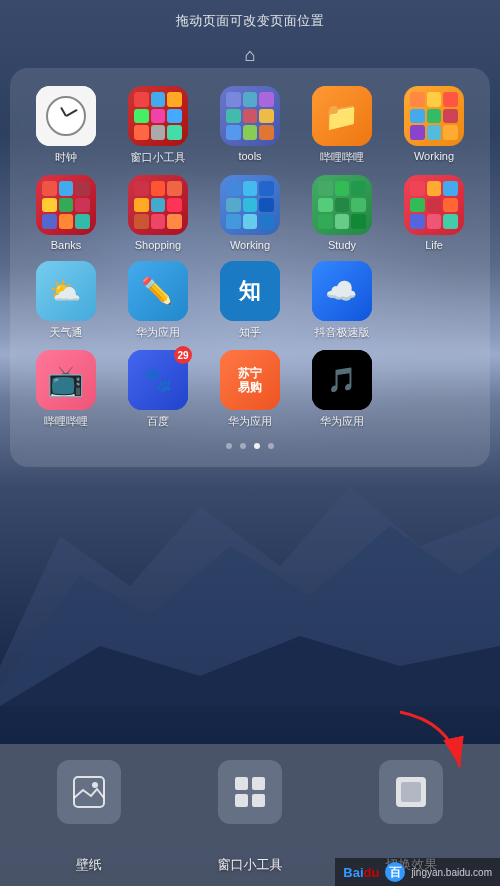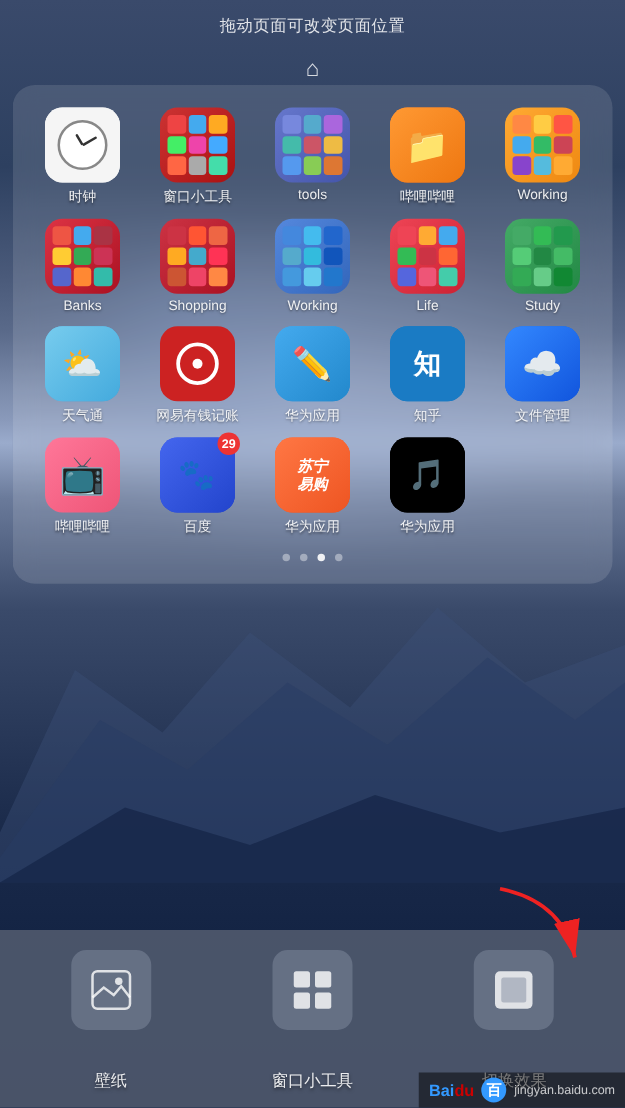--- a/index.html
+++ b/index.html
@@ -186,21 +186,20 @@
     }
 
     
     .icon-baidu {
       background: linear-gradient(135deg, #3355ee 0%, #1133cc 100%);
     }
 
     
     .icon-suning {
       background: linear-gradient(135deg, #ff6633 0%, #ee4411 100%);
-      font-style: italic;
     }
 
     
     .icon-douyin {
       background: #000000;
     }
 
     
     .folder-icon {
       width: 100%;
@@ -557,75 +556,65 @@
           <div class="folder-mini" style="background:#1155bb;"></div>
           <div class="folder-mini" style="background:#4499dd;"></div>
           <div class="folder-mini" style="background:#66ccee;"></div>
           <div class="folder-mini" style="background:#2277cc;"></div>
         </div>
       </div>
       <span class="app-label">Working</span>
     </div>
 
     <div class="app-item">
+      <div class="app-icon icon-study">
+        <div class="folder-icon">
+          <div class="folder-mini" style="background:#44aa66;"></div>
+          <div class="folder-mini" style="background:#33bb55;"></div>
+          <div class="folder-mini" style="background:#22994d;"></div>
+          <div class="folder-mini" style="background:#55cc77;"></div>
+          <div class="folder-mini" style="background:#228844;"></div>
+          <div class="folder-mini" style="background:#44bb66;"></div>
+          <div class="folder-mini" style="background:#33aa55;"></div>
+          <div class="folder-mini" style="background:#66cc88;"></div>
+          <div class="folder-mini" style="background:#118833;"></div>
+        </div>
+      </div>
+      <span class="app-label">Study</span>
+    </div>
+
+    <div class="app-item">
       <div class="app-icon icon-life">
         <div class="folder-icon">
           <div class="folder-mini" style="background:#ee4455;"></div>
           <div class="folder-mini" style="background:#ffaa33;"></div>
           <div class="folder-mini" style="background:#44aaee;"></div>
           <div class="folder-mini" style="background:#33bb55;"></div>
           <div class="folder-mini" style="background:#cc3344;"></div>
           <div class="folder-mini" style="background:#ff6633;"></div>
           <div class="folder-mini" style="background:#5566dd;"></div>
           <div class="folder-mini" style="background:#ee5577;"></div>
           <div class="folder-mini" style="background:#44ccaa;"></div>
         </div>
       </div>
       <span class="app-label">Life</span>
     </div>
-
-    <div class="app-item">
-      <div class="app-icon icon-study">
-        <div class="folder-icon">
-          <div class="folder-mini" style="background:#44aa66;"></div>
-          <div class="folder-mini" style="background:#33bb55;"></div>
-          <div class="folder-mini" style="background:#22994d;"></div>
-          <div class="folder-mini" style="background:#55cc77;"></div>
-          <div class="folder-mini" style="background:#228844;"></div>
-          <div class="folder-mini" style="background:#44bb66;"></div>
-          <div class="folder-mini" style="background:#33aa55;"></div>
-          <div class="folder-mini" style="background:#66cc88;"></div>
-          <div class="folder-mini" style="background:#118833;"></div>
-        </div>
-      </div>
-      <span class="app-label">Study</span>
-    </div>
   </div>
 
   <div class="app-grid" style="margin-top:10px;">
 
     <div class="app-item">
       <div class="app-icon icon-weather">
         <div style="width:100%;height:100%;background:linear-gradient(135deg,#77ccee,#44aadd);border-radius:14px;display:flex;align-items:center;justify-content:center;">
           <span style="font-size:26px;">⛅</span>
         </div>
       </div>
       <span class="app-label">天气通</span>
     </div>
 
-    <div class="app-item">
-      <div class="app-icon">
-        <div class="netease-icon">
-          <div class="netease-circle">
-            <div class="netease-dot"></div>
-          </div>
-        </div>
-      </div>
-      <span class="app-label">网易有钱记账</span>
-    </div>
 
     <div class="app-item">
       <div class="app-icon icon-youdao">
         <div style="width:100%;height:100%;background:linear-gradient(135deg,#44aaee,#2288cc);border-radius:14px;display:flex;align-items:center;justify-content:center;">
           <span style="font-size:26px; color:white;">✏️</span>
         </div>
       </div>
       <span class="app-label">华为应用</span>
     </div>
 
@@ -637,21 +626,21 @@
       </div>
       <span class="app-label">知乎</span>
     </div>
 
     <div class="app-item">
       <div class="app-icon icon-baidunetdisk">
         <div style="width:100%;height:100%;background:linear-gradient(135deg,#3388ff,#1155dd);border-radius:14px;display:flex;align-items:center;justify-content:center;">
           <span style="font-size:26px;">☁️</span>
         </div>
       </div>
-      <span class="app-label">文件管理</span>
+      <span class="app-label">抖音极速版</span>
     </div>
   </div>
 
   <div class="app-grid" style="margin-top:10px;">
 
     <div class="app-item">
       <div class="app-icon">
         <div style="width:100%;height:100%;background:linear-gradient(135deg,#ff7799,#ee5577);border-radius:14px;display:flex;align-items:center;justify-content:center;font-size:30px;">
           📺
         </div>

